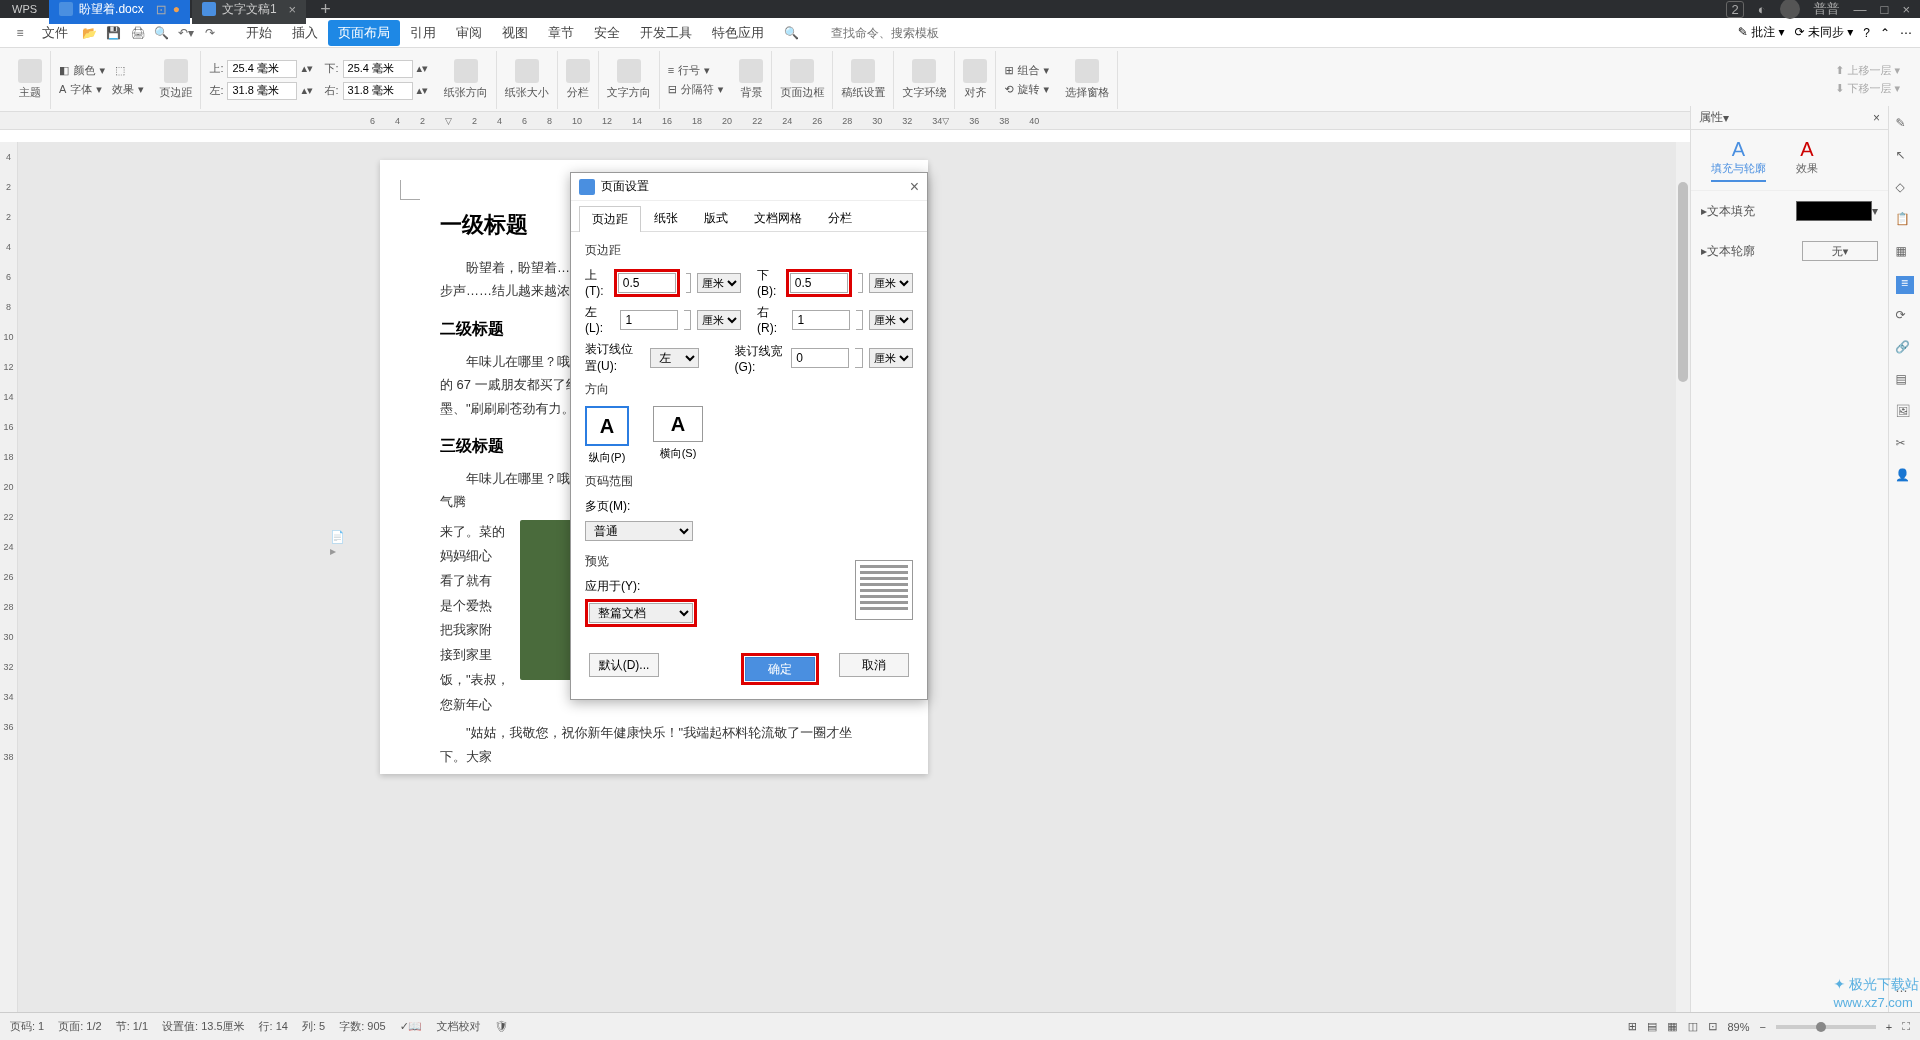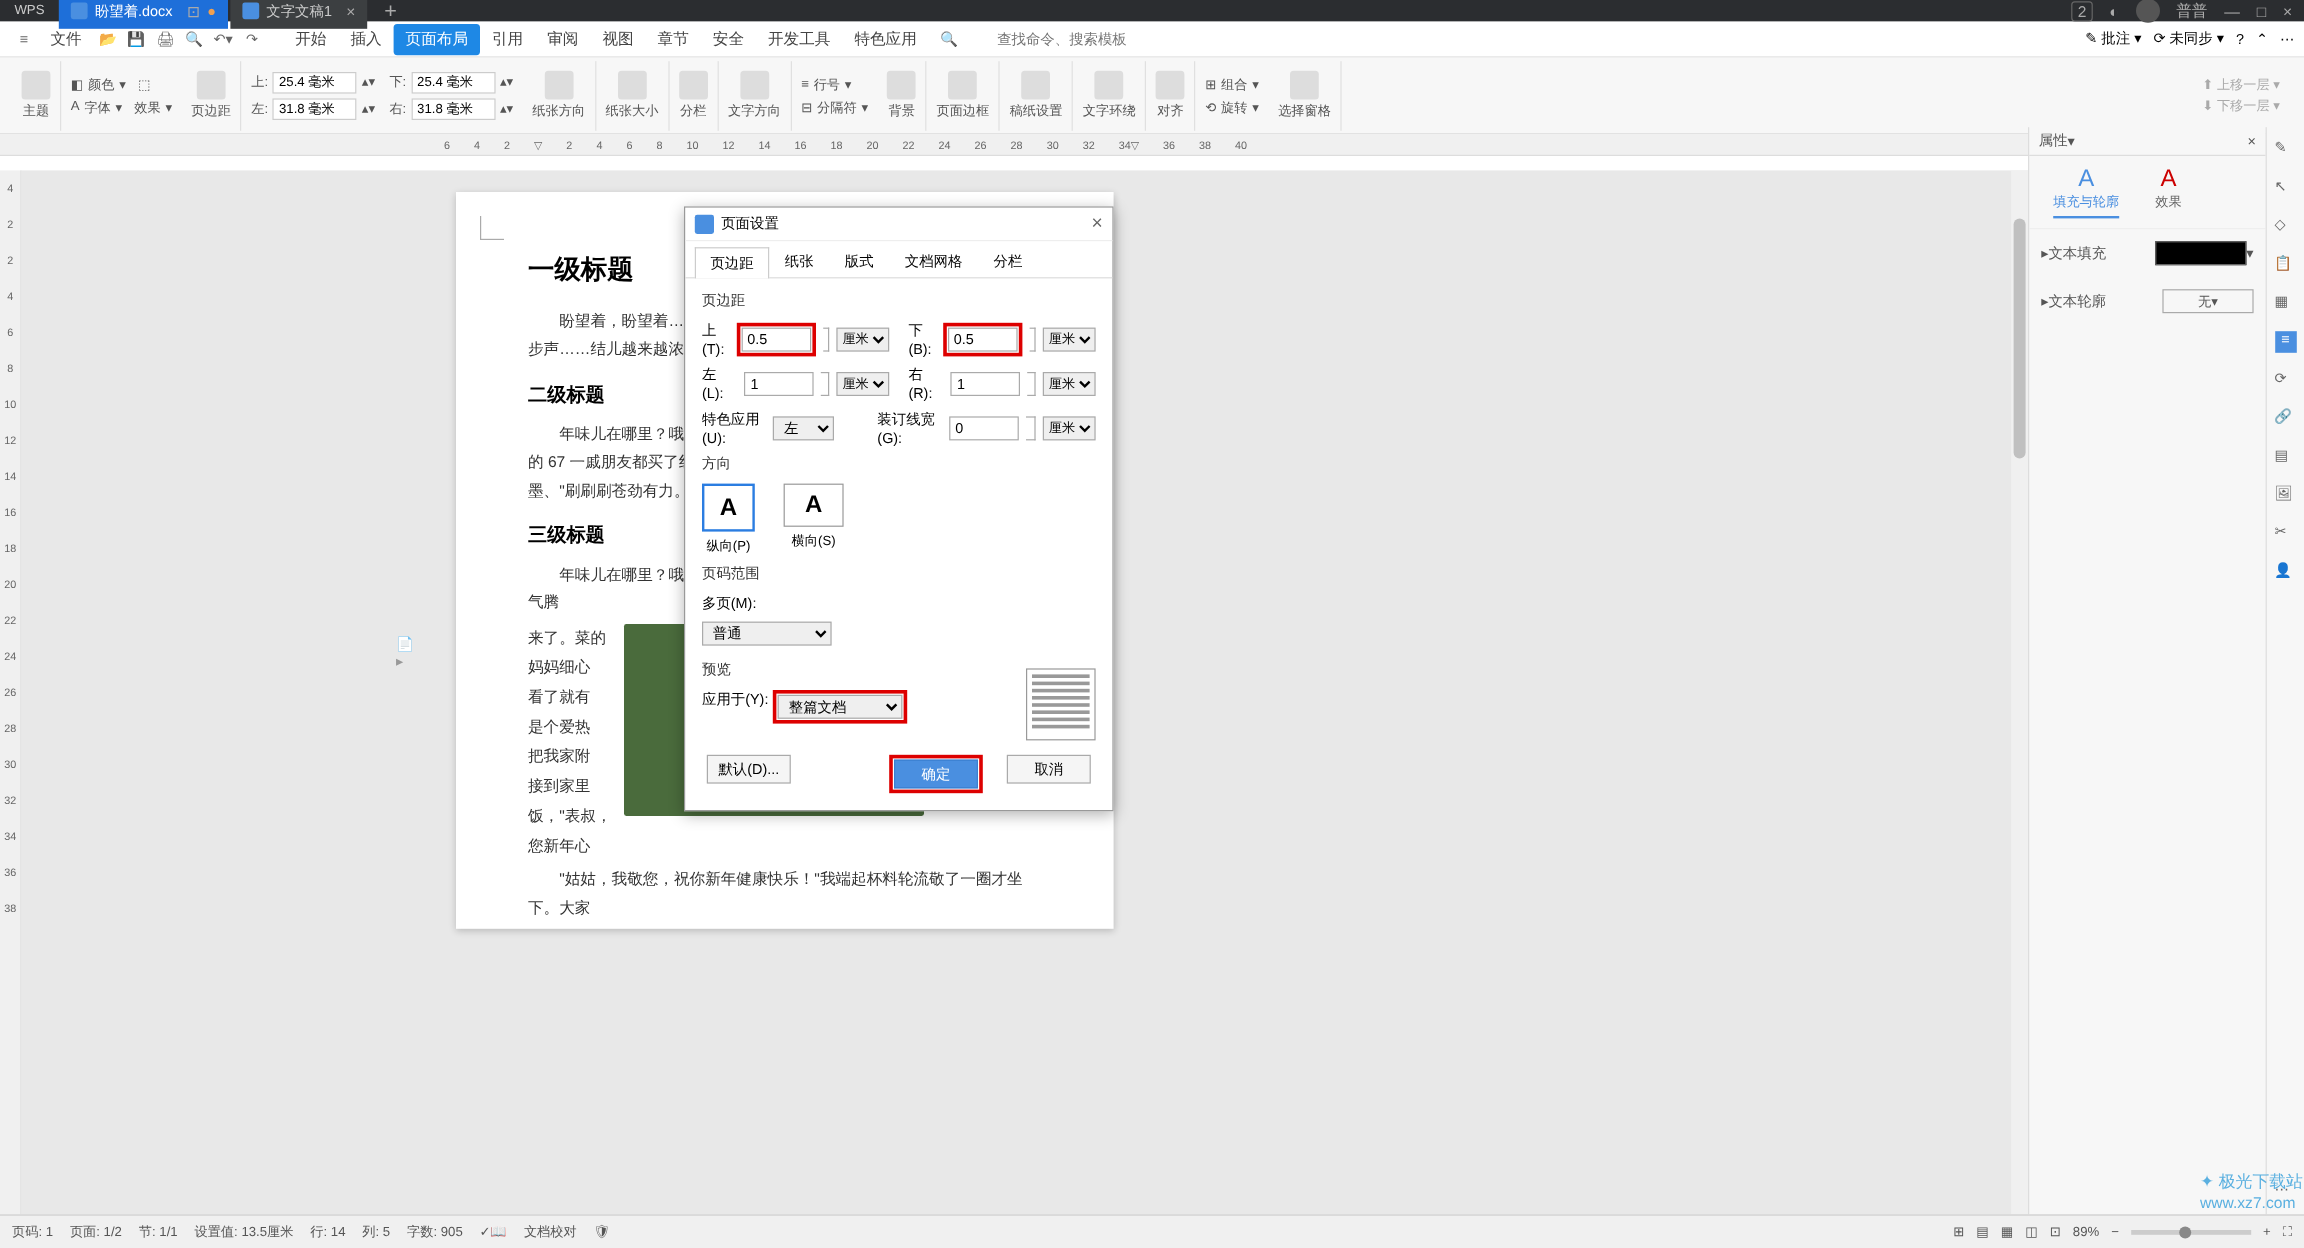--- a/index.html
+++ b/index.html
@@ -393,21 +393,21 @@
       <span style="width:48px">左(L):</span>
       <input class="dlg-input" value="1" style="">
         <span class="spinner"></span>
       <select class="unit-sel"><option>厘米</option></select>
       <span style="width:48px;margin-left:10px">右(R):</span>
       <input class="dlg-input" value="1" style="">
         <span class="spinner"></span>
       <select class="unit-sel"><option>厘米</option></select>
     </div>
     <div class="dialog-row">
-      <span>特色应用(U):</span>
+      <span>装订线位置(U):</span>
       <select class="dlg-select" style="width:62px"><option>左</option></select>
       <span style="margin-left:30px">装订线宽(G):</span>
       <input class="dlg-input" value="0" style="">
         <span class="spinner"></span>
       <select class="unit-sel"><option>厘米</option></select>
     </div>
     <span class="dialog-section-label" style="margin-top:6px">方向</span>
     <div class="orient-box">
       <div class="orient active">
           <div class="pic">A</div>
@@ -420,21 +420,21 @@
     </div>
     <span class="dialog-section-label">页码范围</span>
     <div class="dialog-row">
       <span>多页(M):</span>
     </div>
     <div class="dialog-row">
       <select class="dlg-select" style="width:108px"><option>普通</option></select>
     </div>
     <span class="dialog-section-label" style="margin-top:12px">预览</span>
     <div style="position:relative">
-      <div class="dialog-row" style="align-items:flex-start;gap:4px">
+      <div class="dialog-row" style="flex-direction:column;align-items:flex-start;gap:4px">
         <span>应用于(Y):</span>
         <span class="redbox"><select class="dlg-select" style="width:104px"><option>整篇文档</option></select></span>
       </div>
       <div class="preview-box" style="position:absolute;right:0;top:-10px">
         <div></div>
           <div></div>
           <div></div>
           <div></div>
           <div></div>
           <div></div>

